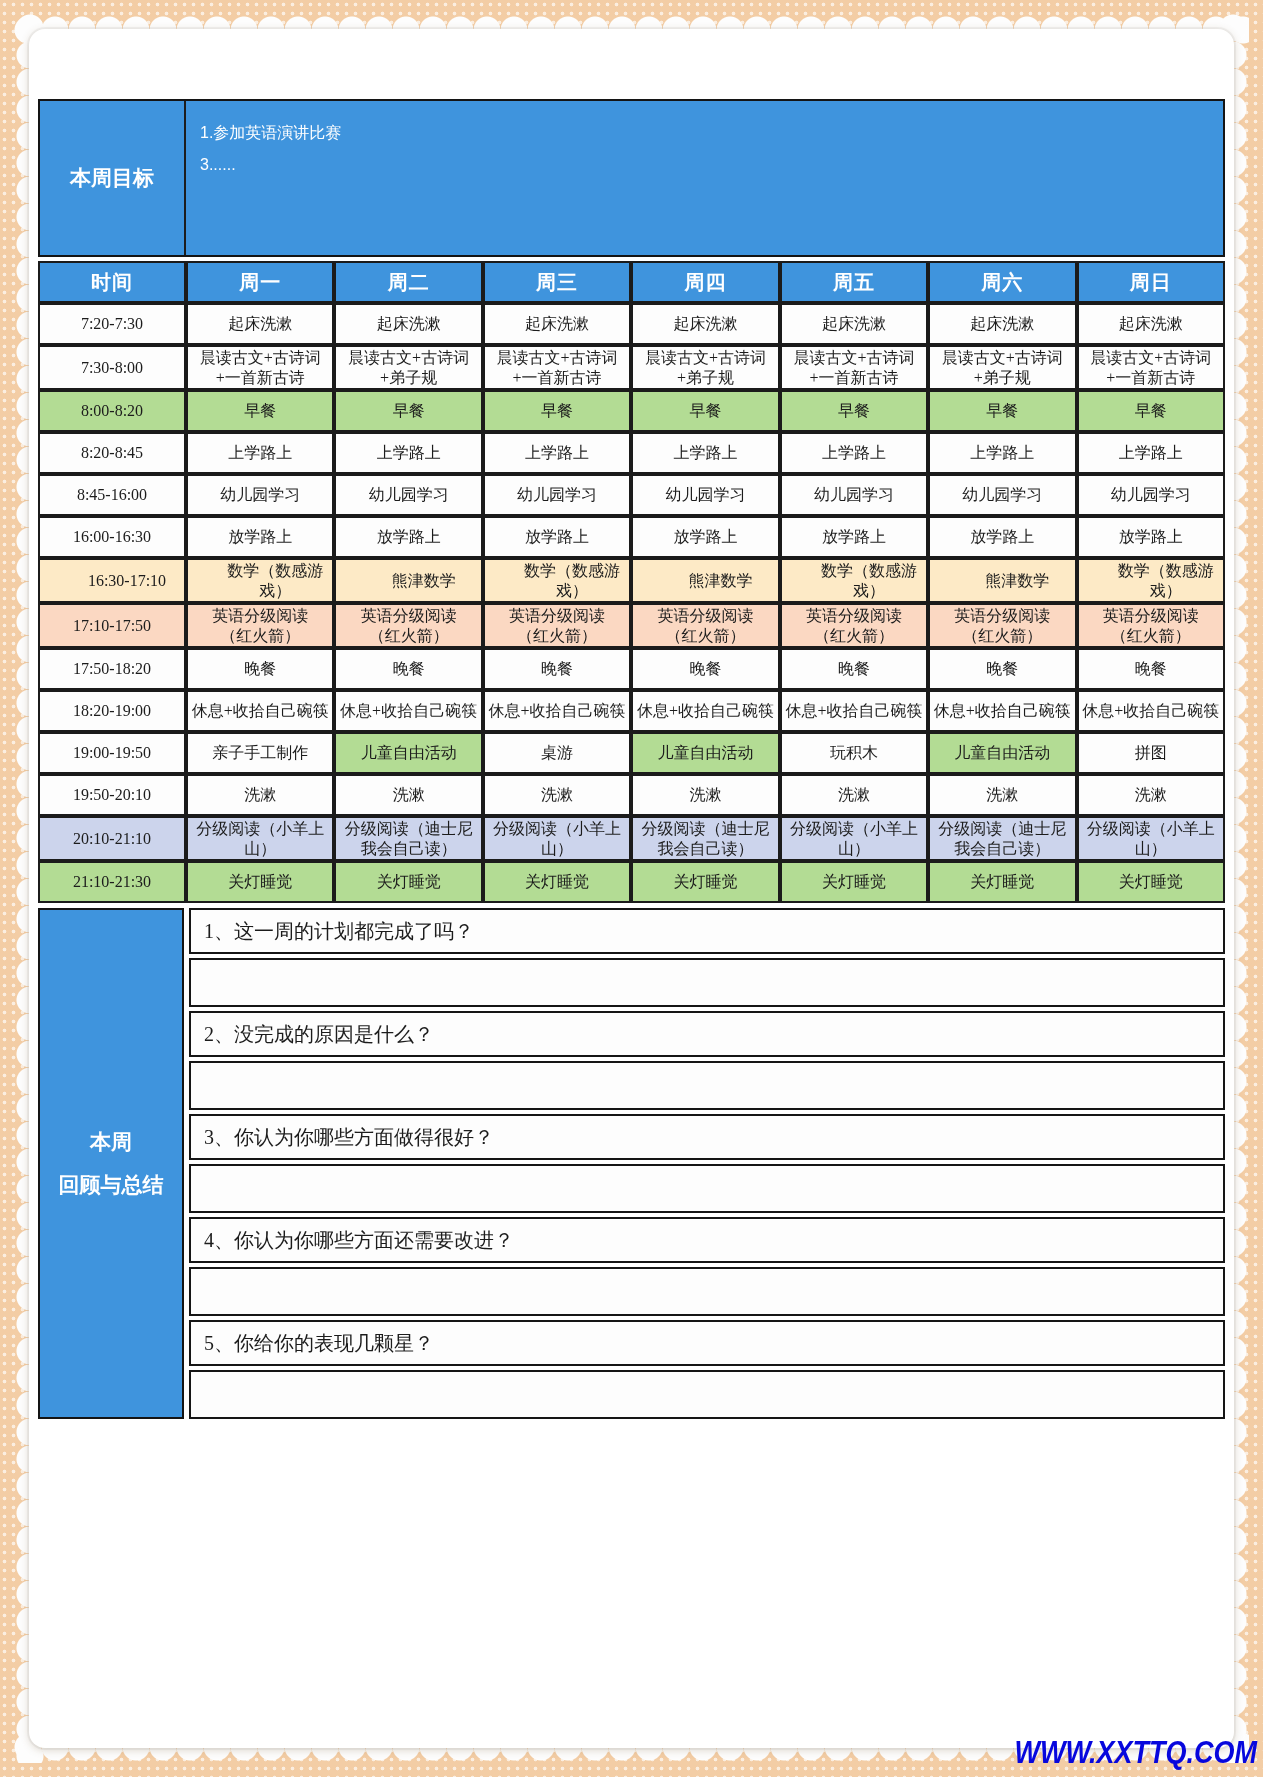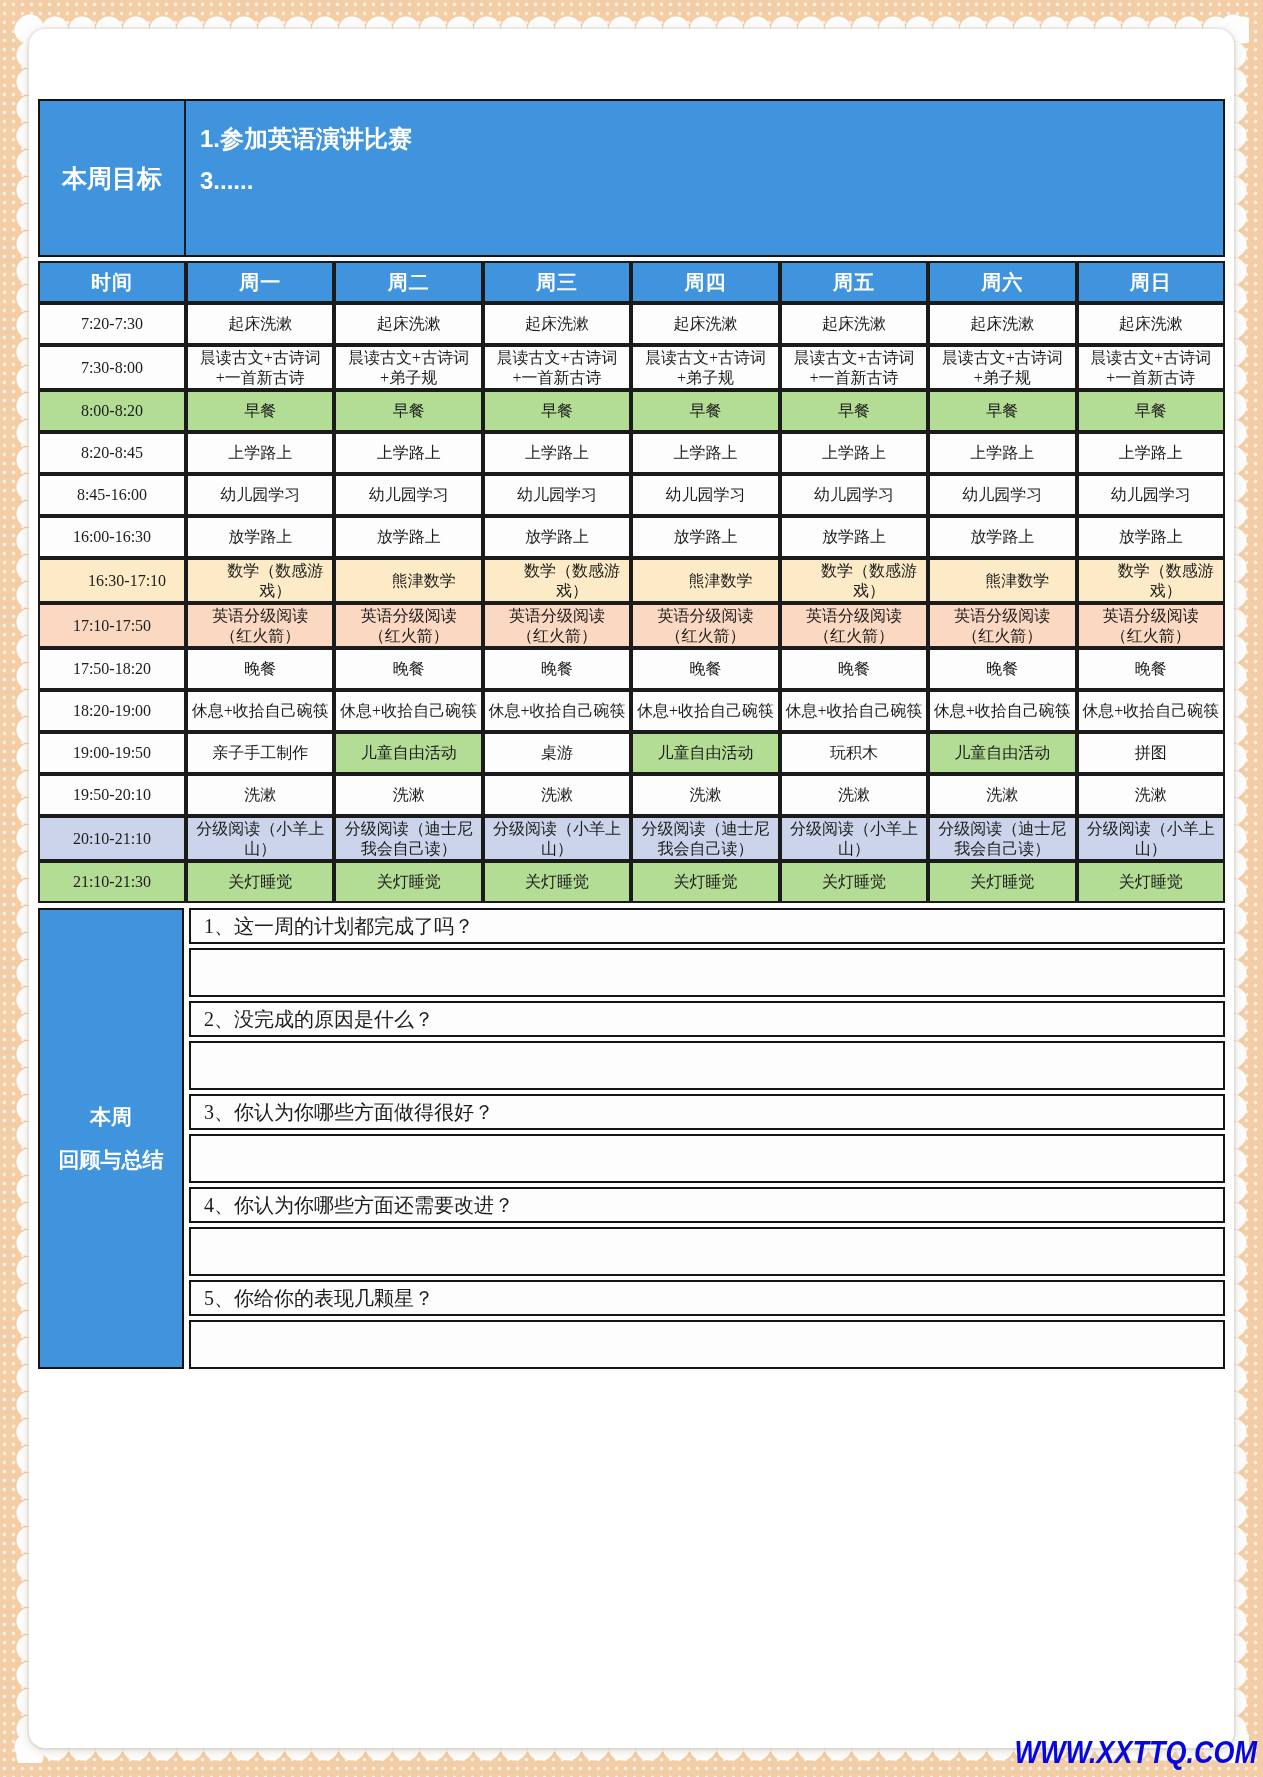--- a/index.html
+++ b/index.html
@@ -54,27 +54,27 @@
     height: 158px;
     background: var(--blue, #3f94dd);
     border: 2px solid #141414;
     display: flex;
     color: #fff; font-family: "Liberation Sans", sans-serif;
   }
   .goals-label {
     width: 146px; flex: 0 0 146px;
     border-right: 2px solid #1d1d1d;
     display: flex; align-items: center; justify-content: center;
-    font-weight: bold; font-size: 25px;
+    font-weight: bold; font-size: 21px;
   }
   .goals-list {
     flex: 1; padding: 22px 0 0 14px;
     display: flex; flex-direction: column; gap: 12px;
   }
-  .goal-item { font-weight: bold; font-size: 24px; }
+  .goal-item { font-weight: normal; font-size: 16px; }
 
   
   .grid {
     margin-top: 4px;
     display: grid;
     grid-template-columns: 148px repeat(7, 1fr);
   }
   .cell {
     border: 2px solid #1b1b1b;
     min-height: 42px;
@@ -109,21 +109,21 @@
     font-weight: bold; font-size: 21px;
   }
   .review-rows { flex: 1; display: flex; flex-direction: column; gap: 4px; }
   .review-row {
     border: 2px solid #151515;
     background: #fdfdfd;
     display: flex; align-items: center;
     padding-left: 12px;
     font-size: 20px; color: #1c1c1c;
   }
-  .review-row.q     { height: 36px; padding-left: 13px; }
+  .review-row.q     { height: 46px; padding-left: 13px; }
   .review-row.blank { height: 49px; }
 
   
   .watermark {
     position: absolute; right: 6px; bottom: 6px;
     font-family: "Liberation Sans", sans-serif;
     font-weight: 900; font-style: italic;
     font-size: 27px; letter-spacing: 0px;
     color: var(--wm, #0707dd);
     transform: scaleY(1.15);

